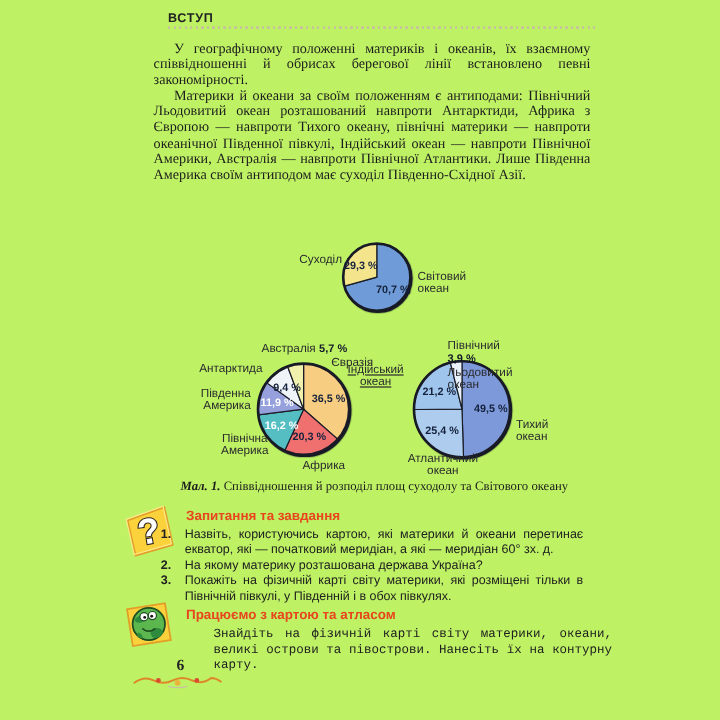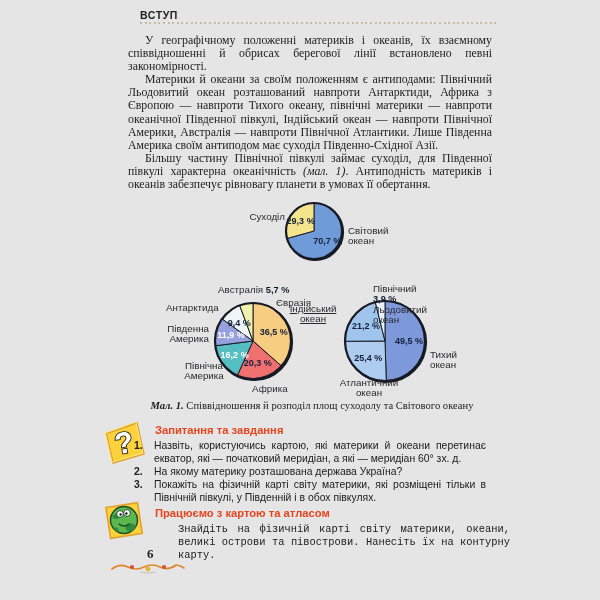--- a/index.html
+++ b/index.html
@@ -1,16 +1,16 @@
 <!DOCTYPE html>
 <html lang="uk"><head>
 <meta charset="utf-8">
 <style>
   html,body{margin:0;padding:0;background:#fff;}
-  .page{position:relative;width:600px;height:600px;background:#e5e5e5;overflow:hidden;
+  .page{position:relative;width:600px;height:600px;background:#bef264;overflow:hidden;
         font-family:"Liberation Serif","DejaVu Serif",serif;color:#1c1c1c;}
   .abs{position:absolute;}
   
   .chapter{font-family:"Liberation Sans","DejaVu Sans",sans-serif;font-weight:bold;
            font-size:10.5px;letter-spacing:.6px;color:#222;}
   .dotted{height:2px;background:repeating-linear-gradient(to right,#c7bda6 0 2px,transparent 2px 4.6px);}
   
   .bodytext{width:364px;font-size:11.8px;line-height:13.1px;text-align:justify;}
   .bodytext p{margin:0;text-indent:17px;}
   
@@ -40,21 +40,20 @@
 <body>
 
 <div class="page">
 
   <div class="abs chapter" style="left:140px;top:9px;">ВСТУП</div>
   <div class="abs dotted" style="left:140px;top:22px;width:357px;"></div>
 
   <div class="abs bodytext" style="left:128px;top:34px;">
     <p>У географічному положенні материків і океанів, їх взаємному співвідношенні й обрисах берегової лінії встановлено певні закономірності.</p>
     <p>Материки й океани за своїм положенням є антиподами: Північний Льодовитий океан розташований навпроти Антарктиди, Африка з Європою — навпроти Тихого океану, північні материки — навпроти океанічної Південної півкулі, Індійський океан — навпроти Північної Америки, Австралія — навпроти Північної Атлантики. Лише Південна Америка своїм антиподом має суходіл Південно-Східної Азії.</p>
-    <p><span>Більшу частину Північної півкулі займає суходіл, для Південної півкулі характерна океанічність </span><i>(мал. 1)</i><span>. Антиподність материків і океанів забезпечує рівновагу планети в умовах її обертання.</span></p>
   </div>
 
 
   <svg class="pie" width="66" height="66" style="left:281px;top:198px;">
       <path d="M33,33 L33.00,5.00 A28,28 0 1 1 6.02,40.47 Z" fill="#6f9cd8" stroke="#1a1d27" stroke-width="1"></path>
       <path d="M33,33 L6.02,40.47 A28,28 0 0 1 33.00,5.00 Z" fill="#f4e58c" stroke="#1a1d27" stroke-width="1"></path>
       <circle cx="33" cy="33" r="28" fill="none" stroke="#181b25" stroke-width="2.2"></circle>
       <text x="46.37" y="46.17" text-anchor="middle" fill="#14213c">70,7 %</text>
       <text x="19.63" y="25.83" text-anchor="middle" fill="#14213c">29,3 %</text>
     </svg>

